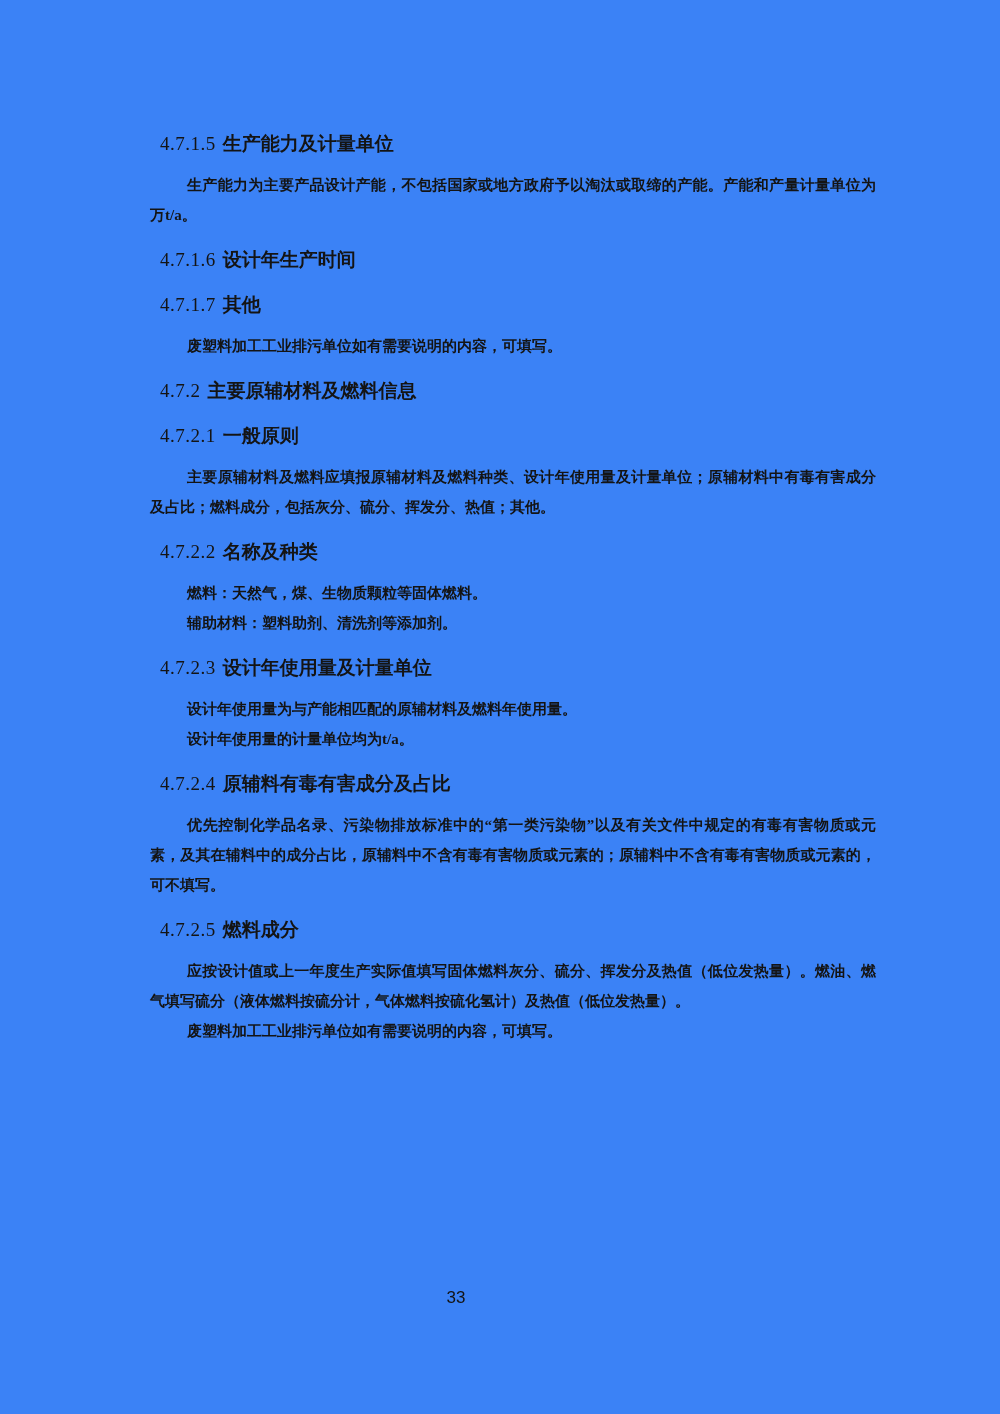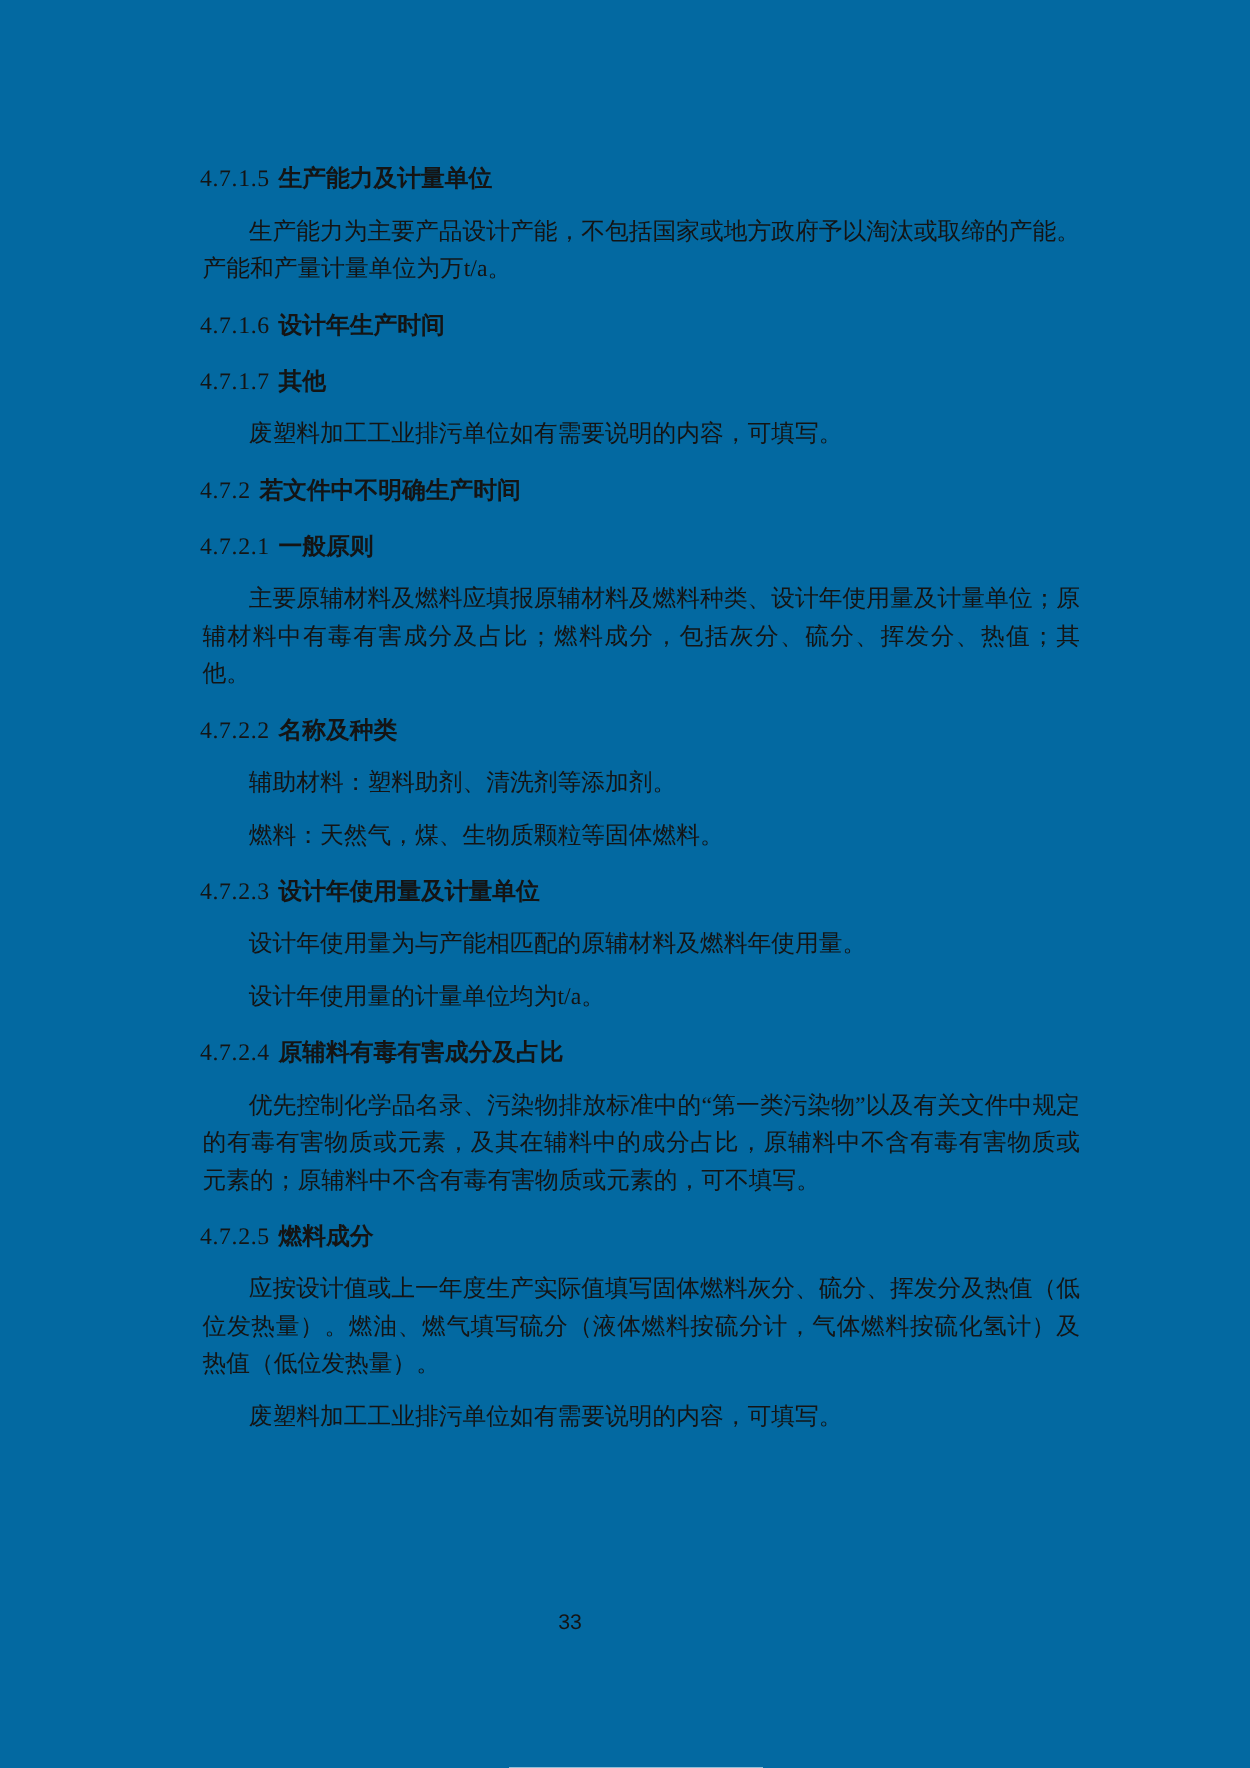--- a/index.html
+++ b/index.html
@@ -5,21 +5,21 @@
   html, body {
     margin: 0;
     padding: 0;
     background: #ffffff;
   }
   .page {
     position: relative;
     width: 1000px;
     height: 1414px;
     margin: 0 auto;
-    background: #0369a1;
+    background: #3b82f6;
     box-sizing: border-box;
     padding: 114px 124px 0 150px;
     overflow: hidden;
     color: #141414;
   }
   .content {
     width: 100%;
   }
   .section-heading {
     margin: 15px 0 11px 0;
@@ -34,28 +34,29 @@
     font-family: "Liberation Serif", "DejaVu Serif", serif;
     font-weight: 400;
     letter-spacing: 0.5px;
     margin-right: 7px;
   }
   .section-heading .section-title {
     font-family: "Liberation Sans", "DejaVu Sans", sans-serif;
     font-weight: 700;
   }
   .body-paragraph {
-    margin: 12px;
+    margin: 0;
     font-family: "Liberation Serif", "DejaVu Serif", serif;
-    font-size: 19px;
+    font-size: 15px;
     line-height: 30px;
     text-align: justify;
     text-justify: inter-ideograph;
     text-indent: 37px;
     color: #141414;
+    font-weight: bold;
   }
   .page-footer {
     position: absolute;
     left: 0;
     top: 1288px;
     width: 912px;
     text-align: center;
   }
   .page-number {
     font-family: "Liberation Sans", "DejaVu Sans", sans-serif;
@@ -83,37 +84,37 @@
 
   <section class="doc-section">
     <h3 class="section-heading">
       <span class="section-number">4.7.1.7</span><span class="section-title">其他</span>
     </h3>
   <p class="body-paragraph">废塑料加工工业排污单位如有需要说明的内容，可填写。</p>
       </section>
 
   <section class="doc-section">
     <h3 class="section-heading">
-      <span class="section-number">4.7.2</span><span class="section-title">若文件中不明确生产时间</span>
+      <span class="section-number">4.7.2</span><span class="section-title">主要原辅材料及燃料信息</span>
     </h3>
   </section>
 
   <section class="doc-section">
     <h3 class="section-heading">
       <span class="section-number">4.7.2.1</span><span class="section-title">一般原则</span>
     </h3>
   <p class="body-paragraph">主要原辅材料及燃料应填报原辅材料及燃料种类、设计年使用量及计量单位；原辅材料中有毒有害成分及占比；燃料成分，包括灰分、硫分、挥发分、热值；其他。</p>
       </section>
 
   <section class="doc-section">
     <h3 class="section-heading">
       <span class="section-number">4.7.2.2</span><span class="section-title">名称及种类</span>
     </h3>
+        <p class="body-paragraph">燃料：天然气，煤、生物质颗粒等固体燃料。</p>
         <p class="body-paragraph">辅助材料：塑料助剂、清洗剂等添加剂。</p>
-        <p class="body-paragraph">燃料：天然气，煤、生物质颗粒等固体燃料。</p>
       </section>
 
   <section class="doc-section">
     <h3 class="section-heading">
       <span class="section-number">4.7.2.3</span><span class="section-title">设计年使用量及计量单位</span>
     </h3>
   <p class="body-paragraph">设计年使用量为与产能相匹配的原辅材料及燃料年使用量。</p>
         <p class="body-paragraph">设计年使用量的计量单位均为t/a。</p>
       </section>
 

